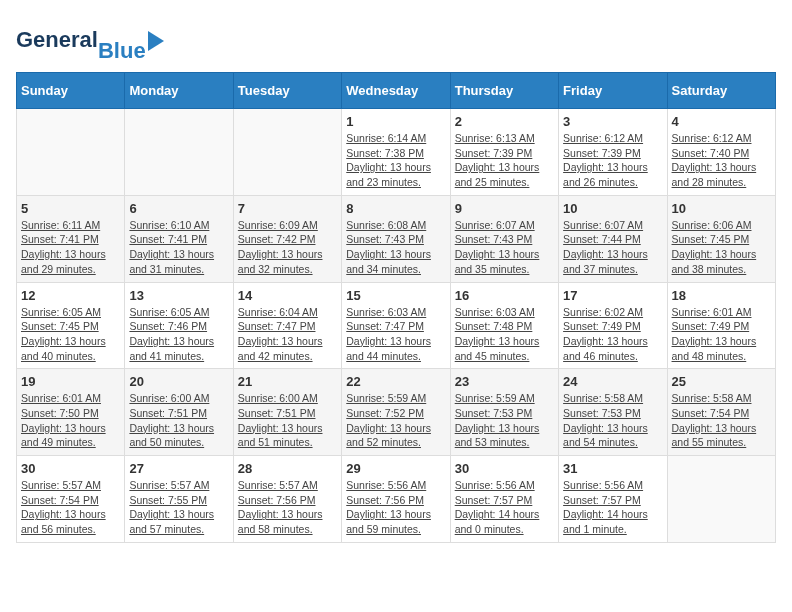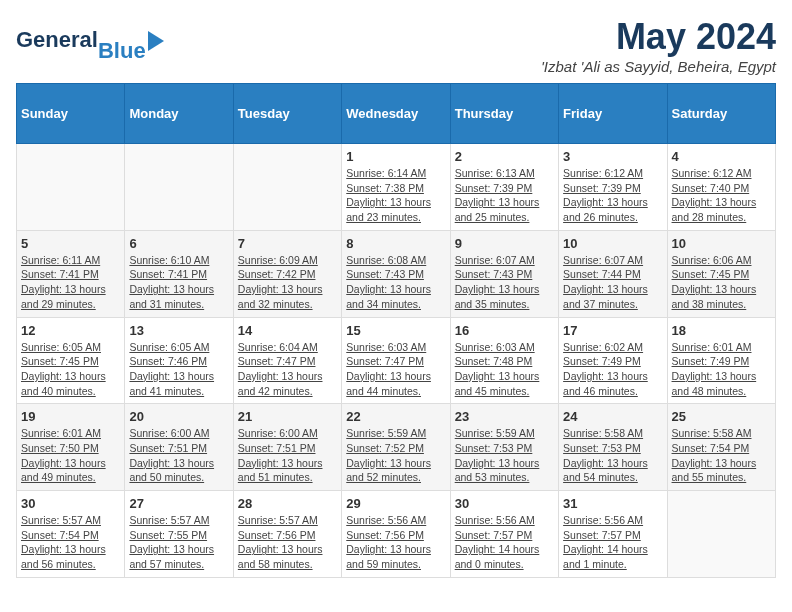--- a/index.html
+++ b/index.html
@@ -54,21 +54,21 @@
     table {
       width: 100%;
       border-collapse: collapse;
       table-layout: fixed;
     }
     thead tr {
       background: #2a7fc1;
       color: #fff;
     }
     thead th {
-      padding: 22px 4px;
+      padding: 10px 4px;
       font-size: 13px;
       font-weight: bold;
       text-align: left;
       border: 1px solid #1a6aab;
     }
     tbody tr {
       border-bottom: 1px solid #ccc;
     }
     tbody td {
       border: 1px solid #ddd;
@@ -104,24 +104,20 @@
 </head>
 <body>
 
 <div class="header">
   <div class="logo">
     <div class="logo-text">
       <span class="logo-general">General</span>
       <span class="logo-blue">Blue</span>
       <span class="logo-arrow"></span>
     </div>
-  </div>
-  <div class="title-block">
-    <div class="month-title">May 2024</div>
-    <div class="subtitle">'Izbat 'Ali as Sayyid, Beheira, Egypt</div>
   </div>
 </div>
 
 <table>
   <thead>
     <tr>
     <th>Sunday</th>
         <th>Monday</th>
         <th>Tuesday</th>
         <th>Wednesday</th>

